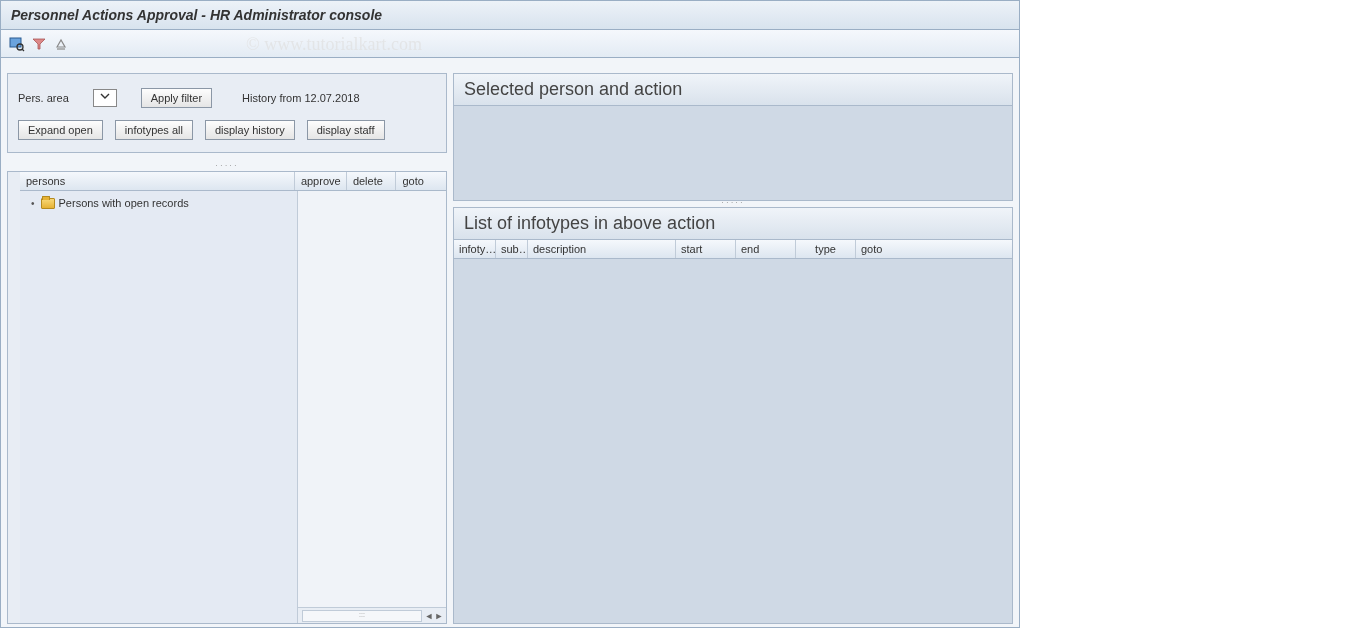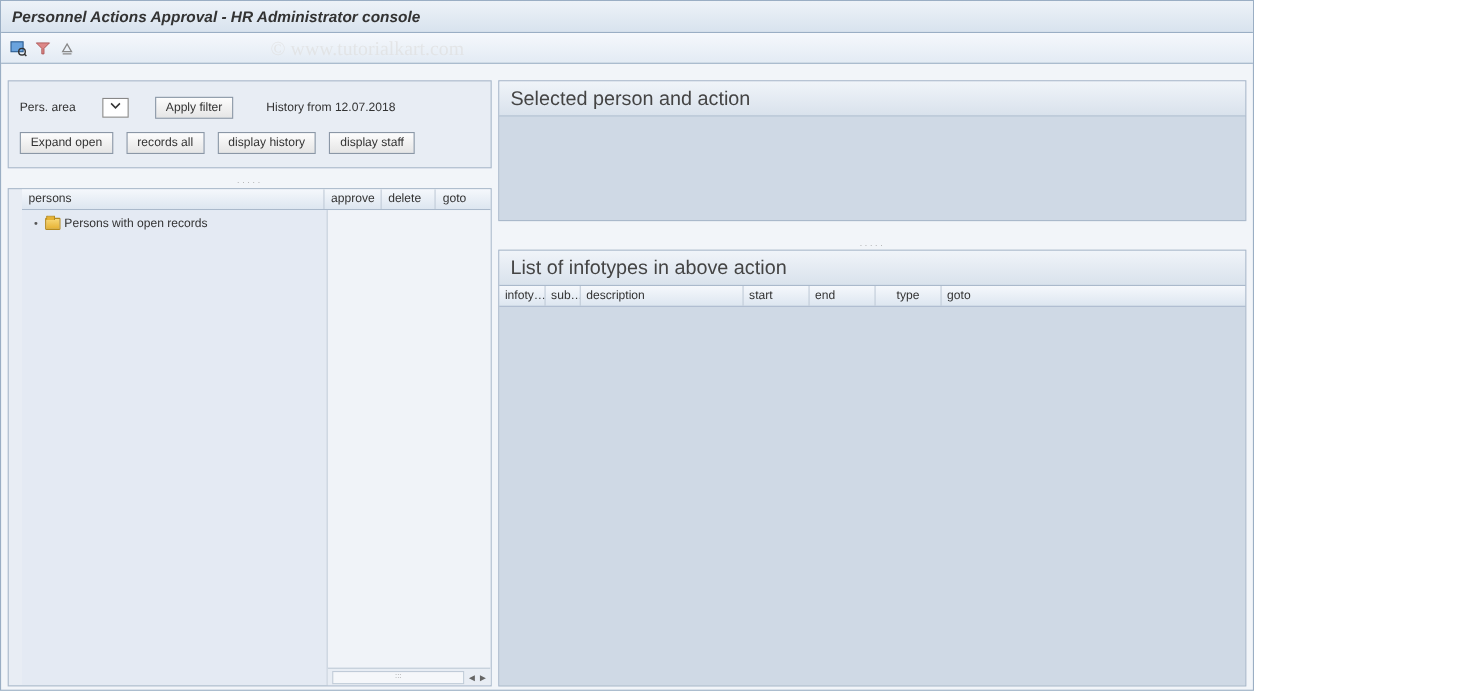--- a/index.html
+++ b/index.html
@@ -9,21 +9,21 @@
     }
     body {
       font-family: Arial, Helvetica, sans-serif;
       font-size: 11px;
       background: #fff;
       width: 1346px;
       height: 631px;
       overflow: hidden;
     }
     .app-container {
-      width: 1140px;
+      width: 1020px;
       height: 628px;
       border: 1px solid #9aaec4;
       background: #f2f5f9;
       position: relative;
     }
     .title-bar {
       background: linear-gradient(to bottom, #edf2f8 0%, #d8e3ee 100%);
       border-bottom: 1px solid #9aaec4;
       padding: 6px 10px;
       font-style: italic;
@@ -231,21 +231,21 @@
       flex-direction: column;
     }
     .panel-section {
       border: 1px solid #aab9cb;
       background: #cfd9e5;
       display: flex;
       flex-direction: column;
     }
     .panel-section.top-sec {
       height: 128px;
-      margin-bottom: 20px;
+      margin-bottom: 0;
     }
     .panel-section.bottom-sec {
       flex: 1;
     }
     .panel-title {
       background: linear-gradient(to bottom, #f0f4f9 0%, #d9e2ec 100%);
       border-bottom: 1px solid #aab9cb;
       padding: 5px 10px;
       font-size: 18px;
       color: #444;
@@ -324,21 +324,21 @@
           <div class="filter-dropdown">
             <svg width="10" height="8" viewBox="0 0 10 8">
                 <path d="M1 2 L5 6 L9 2" fill="none" stroke="#333" stroke-width="1.4"></path>
               </svg>
           </div>
           <button class="sap-button">Apply filter</button>
           <span class="history-label">History from 12.07.2018</span>
         </div>
         <div class="button-row">
           <button class="sap-button">Expand open</button>
-          <button class="sap-button">records all</button>
+          <button class="sap-button">infotypes all</button>
           <button class="sap-button">display history</button>
           <button class="sap-button">display staff</button>
         </div>
       </div>
 
       <div class="splitter-dots-h">·····</div>
 
       <div class="tree-container">
         <div class="tree-header">
           <div class="tree-header-cell persons">persons</div>

